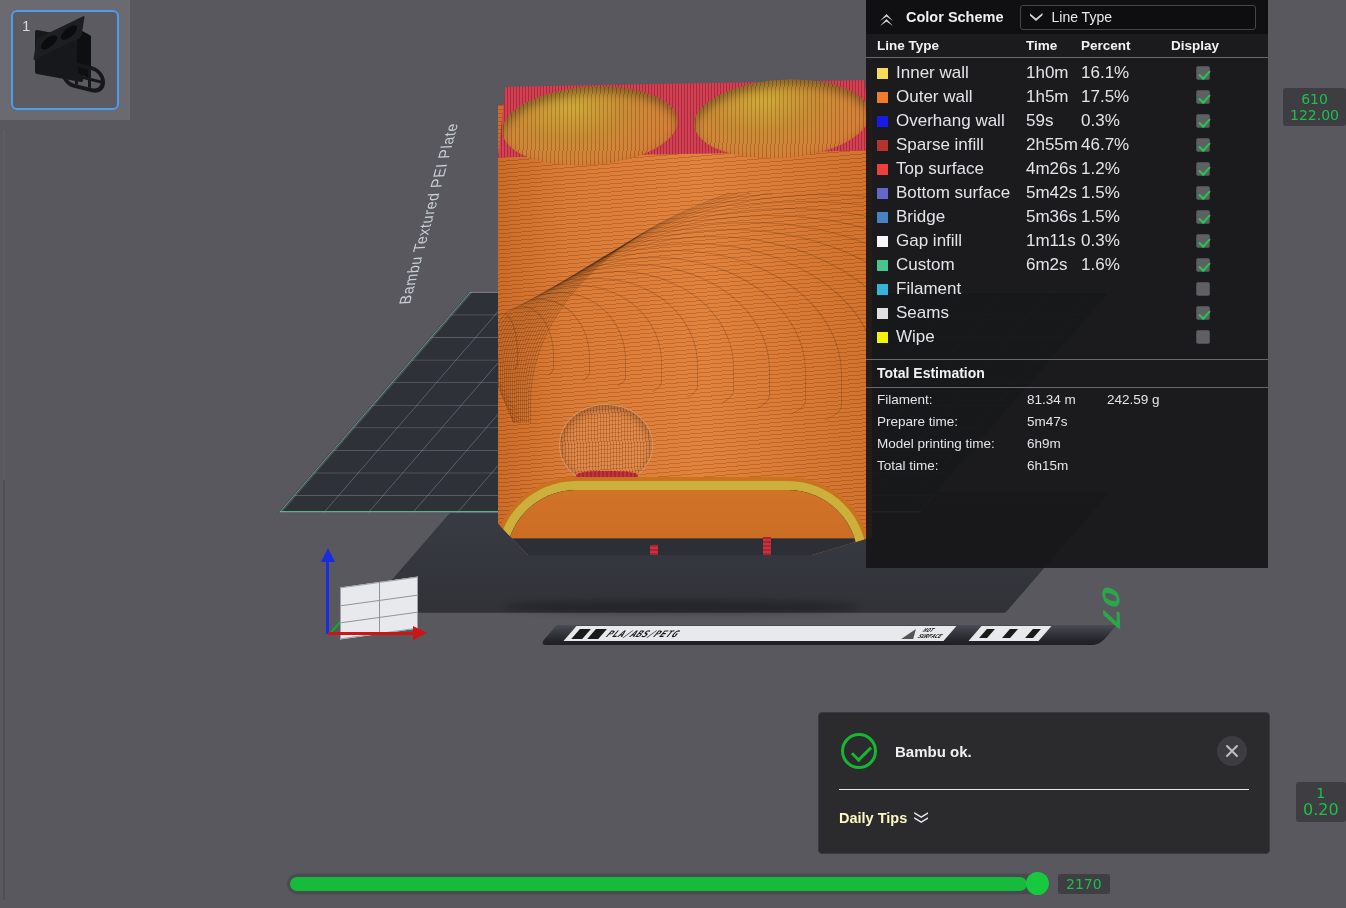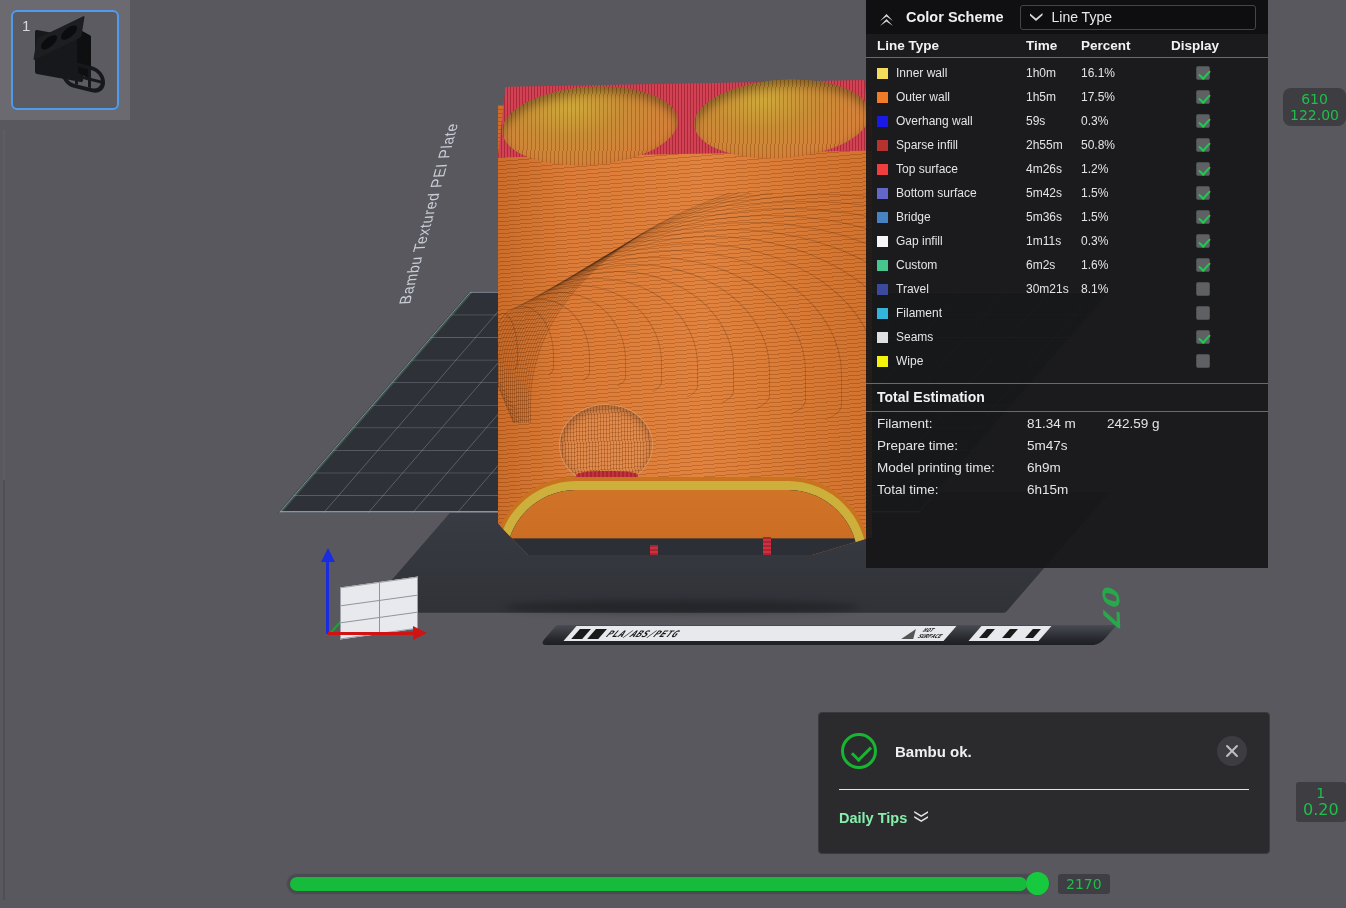--- a/index.html
+++ b/index.html
@@ -375,21 +375,21 @@
     border-bottom:1px solid #6a6a6e;
   }
   .c-name { width:149px; }
   .c-time { width:55px; }
   .c-pct  { width:90px; }
   .c-disp { width:auto; text-align:left; }
 
   #legend-rows { padding-top:3px; }
   .lrow {
     display:flex; align-items:center; height:24px;
-    padding-left:11px; font-size:12px; color:#e4e4e8;
+    padding-left:11px; font-size:17px; color:#e4e4e8;
   }
   .sw { width:11px; height:11px; flex:0 0 auto; margin-right:8px; }
   .lname { width:130px; white-space:nowrap; }
   .ltime { width:55px; white-space:nowrap; }
   .lpct  { width:92px; white-space:nowrap; }
   .lchk  { width:60px; display:flex; justify-content:center; }
   .cbox {
     width:14px; height:14px; background:#5f6064;
     border:1px solid #4d4e52; border-radius:2px;
     position:relative; cursor:pointer;
@@ -452,38 +452,38 @@
   #notif-close:before, #notif-close:after {
     content:''; position:absolute; left:7px; top:14px;
     width:16px; height:2px; background:#bdbdc2; border-radius:1px;
   }
   #notif-close:before { transform: rotate(45deg); }
   #notif-close:after  { transform: rotate(-45deg); }
   #notif-divider {
     height:1px; background:#e6e6e8; margin:0 20px;
   }
   #notif-tips {
-    display:flex; align-items:flex-start; gap:6px;
+    display:flex; align-items:center; gap:6px;
     padding:20px 0 0 20px;
-    font-size:14.5px; font-weight:700; color:#86efac; cursor:pointer;
+    font-size:14.5px; font-weight:700; color:#fef9c3; cursor:pointer;
   }
   #tips-chev { width:16px; height:14px; position:relative; }
   #tips-chev:before, #tips-chev:after {
     content:''; position:absolute; left:1px; width:14px; height:6px;
     background:#e4e4e8;
     clip-path: polygon(0 0, 50% 70%, 100% 0, 100% 30%, 50% 100%, 0 30%);
   }
   #tips-chev:before { top:1px; }
   #tips-chev:after  { top:6px; }
 
   
   #vslider-top {
     position:absolute; left:1283px; top:88px;
     min-width:52px; padding:3px 7px;
-    background:#3d3d42; border-radius:8px;
+    background:#3d3d42; border-radius:3px;
     text-align:center; line-height:1.15;
     font-family:"DejaVu Sans", sans-serif;
     font-size:14px; color:#1fbf4a; font-weight:400;
   }
   #vslider-bottom {
     position:absolute; left:1296px; top:782px;
     min-width:44px; padding:3px 7px;
     background:#3d3d42; border-radius:3px;
     text-align:center; line-height:1.15;
     font-family:"DejaVu Sans", sans-serif;
@@ -677,21 +677,21 @@
           <span class="ltime">59s</span>
           <span class="lpct">0.3%</span>
           <span class="lchk">
             <span class="cbox on"></span>
           </span>
         </div>
         <div class="lrow">
           <span class="sw" style="background: rgb(180, 51, 47);"></span>
           <span class="lname">Sparse infill</span>
           <span class="ltime">2h55m</span>
-          <span class="lpct">50.8%</span>
+          <span class="lpct">46.7%</span>
           <span class="lchk">
             <span class="cbox on"></span>
           </span>
         </div>
         <div class="lrow">
           <span class="sw" style="background: rgb(239, 62, 62);"></span>
           <span class="lname">Top surface</span>
           <span class="ltime">4m26s</span>
           <span class="lpct">1.2%</span>
           <span class="lchk">
@@ -725,29 +725,20 @@
             <span class="cbox on"></span>
           </span>
         </div>
         <div class="lrow">
           <span class="sw" style="background: rgb(70, 198, 140);"></span>
           <span class="lname">Custom</span>
           <span class="ltime">6m2s</span>
           <span class="lpct">1.6%</span>
           <span class="lchk">
             <span class="cbox on"></span>
-          </span>
-        </div>
-        <div class="lrow">
-          <span class="sw" style="background: rgb(60, 74, 158);"></span>
-          <span class="lname">Travel</span>
-          <span class="ltime">30m21s</span>
-          <span class="lpct">8.1%</span>
-          <span class="lchk">
-            <span class="cbox"></span>
           </span>
         </div>
         <div class="lrow">
           <span class="sw" style="background: rgb(52, 179, 220);"></span>
           <span class="lname">Filament</span>
           <span class="ltime"></span>
           <span class="lpct"></span>
           <span class="lchk">
             <span class="cbox"></span>
           </span>

